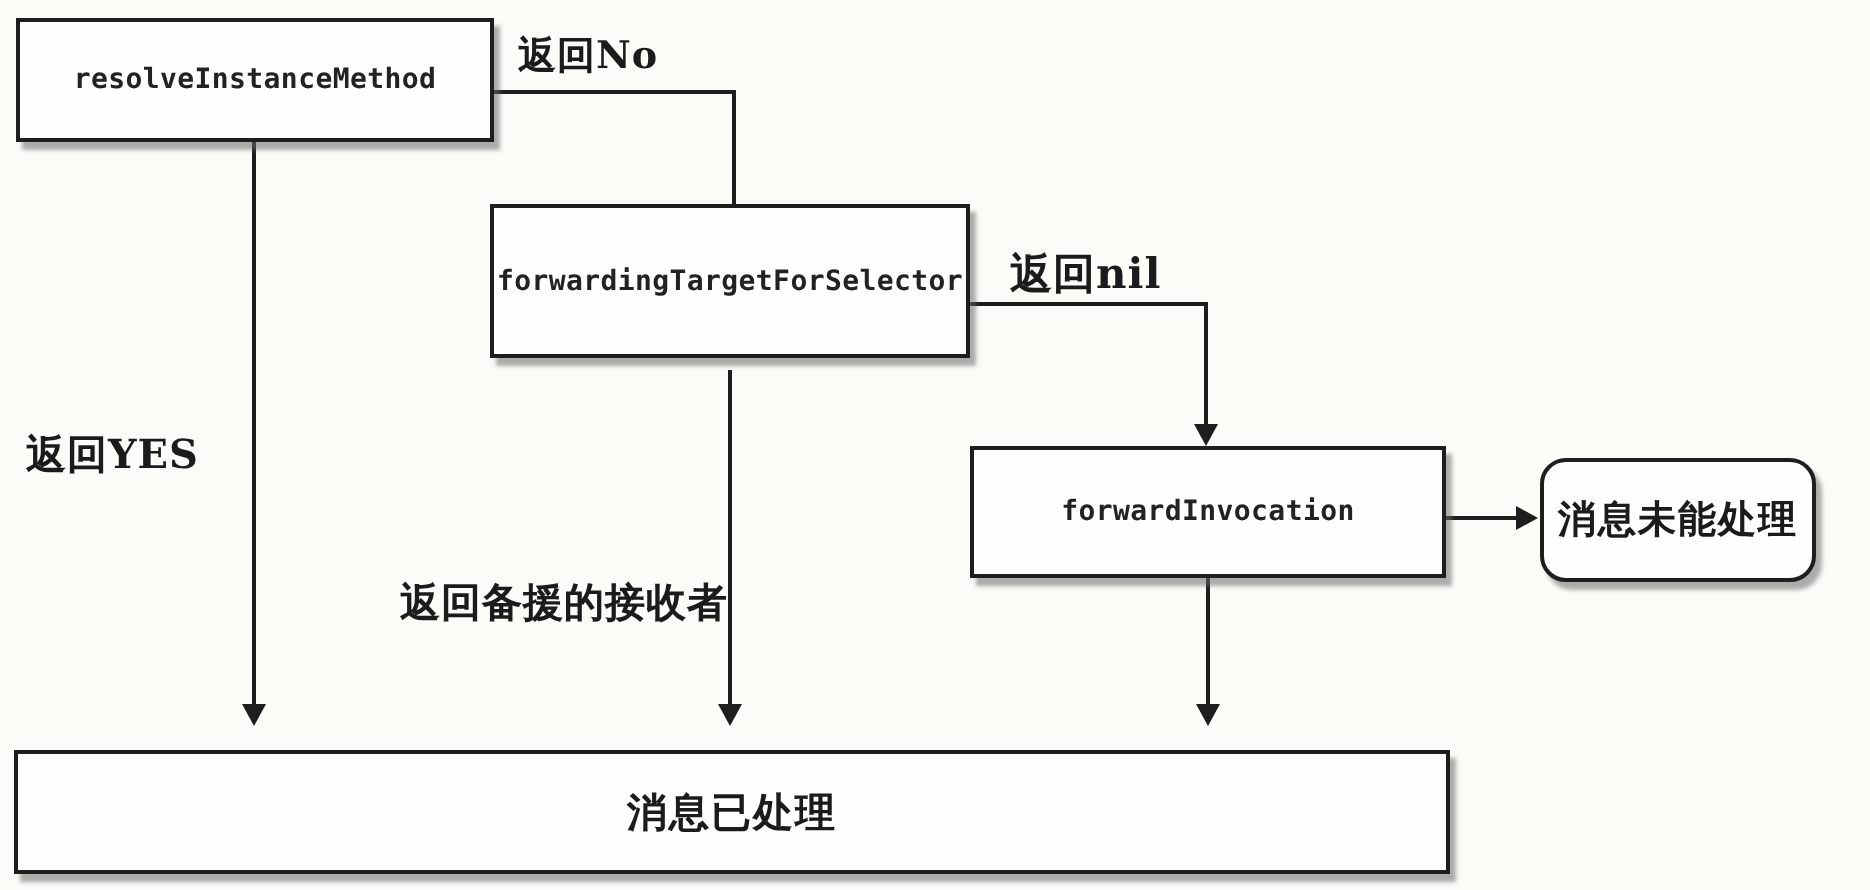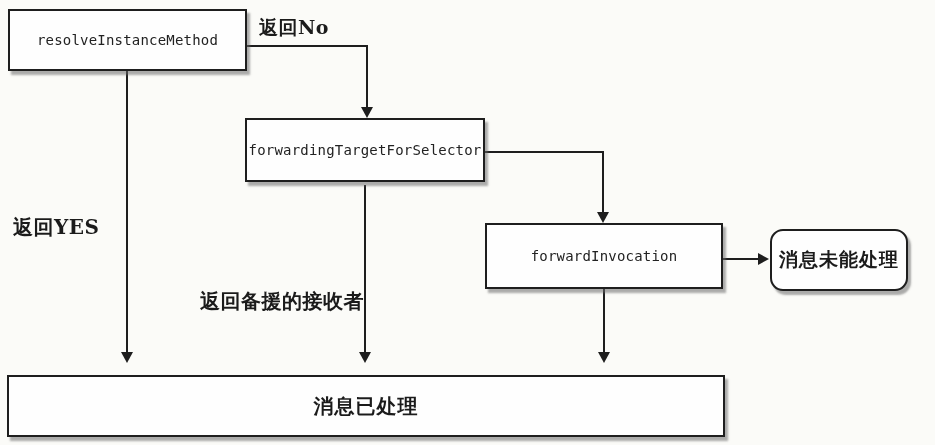--- a/index.html
+++ b/index.html
@@ -30,20 +30,21 @@
     display: flex;
     align-items: center;
     justify-content: center;
     text-align: center;
   }
   .mono {
     font-family: "DejaVu Sans Mono", monospace;
     font-size: 14px;
     letter-spacing: 0.2px;
     color: #222;
+    font-weight: bold;
   }
   .cjk {
     font-family: "DejaVu Serif", serif;
     font-weight: bold;
     font-size: 19px;
     letter-spacing: 1px;
   }
   .edge-label {
     position: absolute;
     font-family: "DejaVu Serif", serif;
@@ -66,21 +67,21 @@
   .arrow-right {
     position: absolute;
     width: 0; height: 0;
     border-top: 6px solid transparent;
     border-bottom: 6px solid transparent;
     border-left: 11px solid var(--border);
   }
 
   
   #n-resolve            { left: 8px;   top: 9px;   width: 239px; height: 62px; }
-  #n-fwd-target         { left: 245px; top: 118px; width: 240px; height: 64px; }
+  #n-fwd-target         { left: 245px; top: 102px; width: 240px; height: 77px; }
   #n-fwd-invocation     { left: 485px; top: 223px; width: 238px; height: 66px; }
   #n-unhandled          { left: 770px; top: 229px; width: 138px; height: 62px; border-radius: 13px; }
   #n-handled            { left: 7px;   top: 363px; width: 718px; height: 62px; font-size: 20px; margin-top: 12px; }
 
   
   #e1-h { left: 247px; top: 45px;  width: 121px; height: 2px; }
   #e1-v { left: 366px; top: 45px;  width: 2px;   height: 63px; }
   #a1   { left: 361px; top: 107px; }
   #e2-h { left: 485px; top: 151px; width: 119px; height: 2px; }
   #e2-v { left: 602px; top: 151px; width: 2px;   height: 61px; }
@@ -119,20 +120,21 @@
   <div class="line" id="v1"></div>
   <div class="arrow-down" id="a4"></div>
 
   <div class="line" id="v2"></div>
   <div class="arrow-down" id="a5"></div>
 
   <div class="line" id="v3"></div>
   <div class="arrow-down" id="a6"></div>
 
   <div class="edge-label" id="lab-return-no">返回No</div>
+  <div class="edge-label" id="lab-return-nil">返回nil</div>
   <div class="edge-label" id="lab-return-yes">返回YES</div>
   <div class="edge-label" id="lab-return-backup">返回备援的接收者</div>
 
   <div class="node mono" id="n-resolve">resolveInstanceMethod</div>
   <div class="node mono" id="n-fwd-target">forwardingTargetForSelector</div>
   <div class="node mono" id="n-fwd-invocation">forwardInvocation</div>
   <div class="node cjk" id="n-unhandled">消息未能处理</div>
   <div class="node cjk" id="n-handled">消息已处理</div>
 
 </div>

